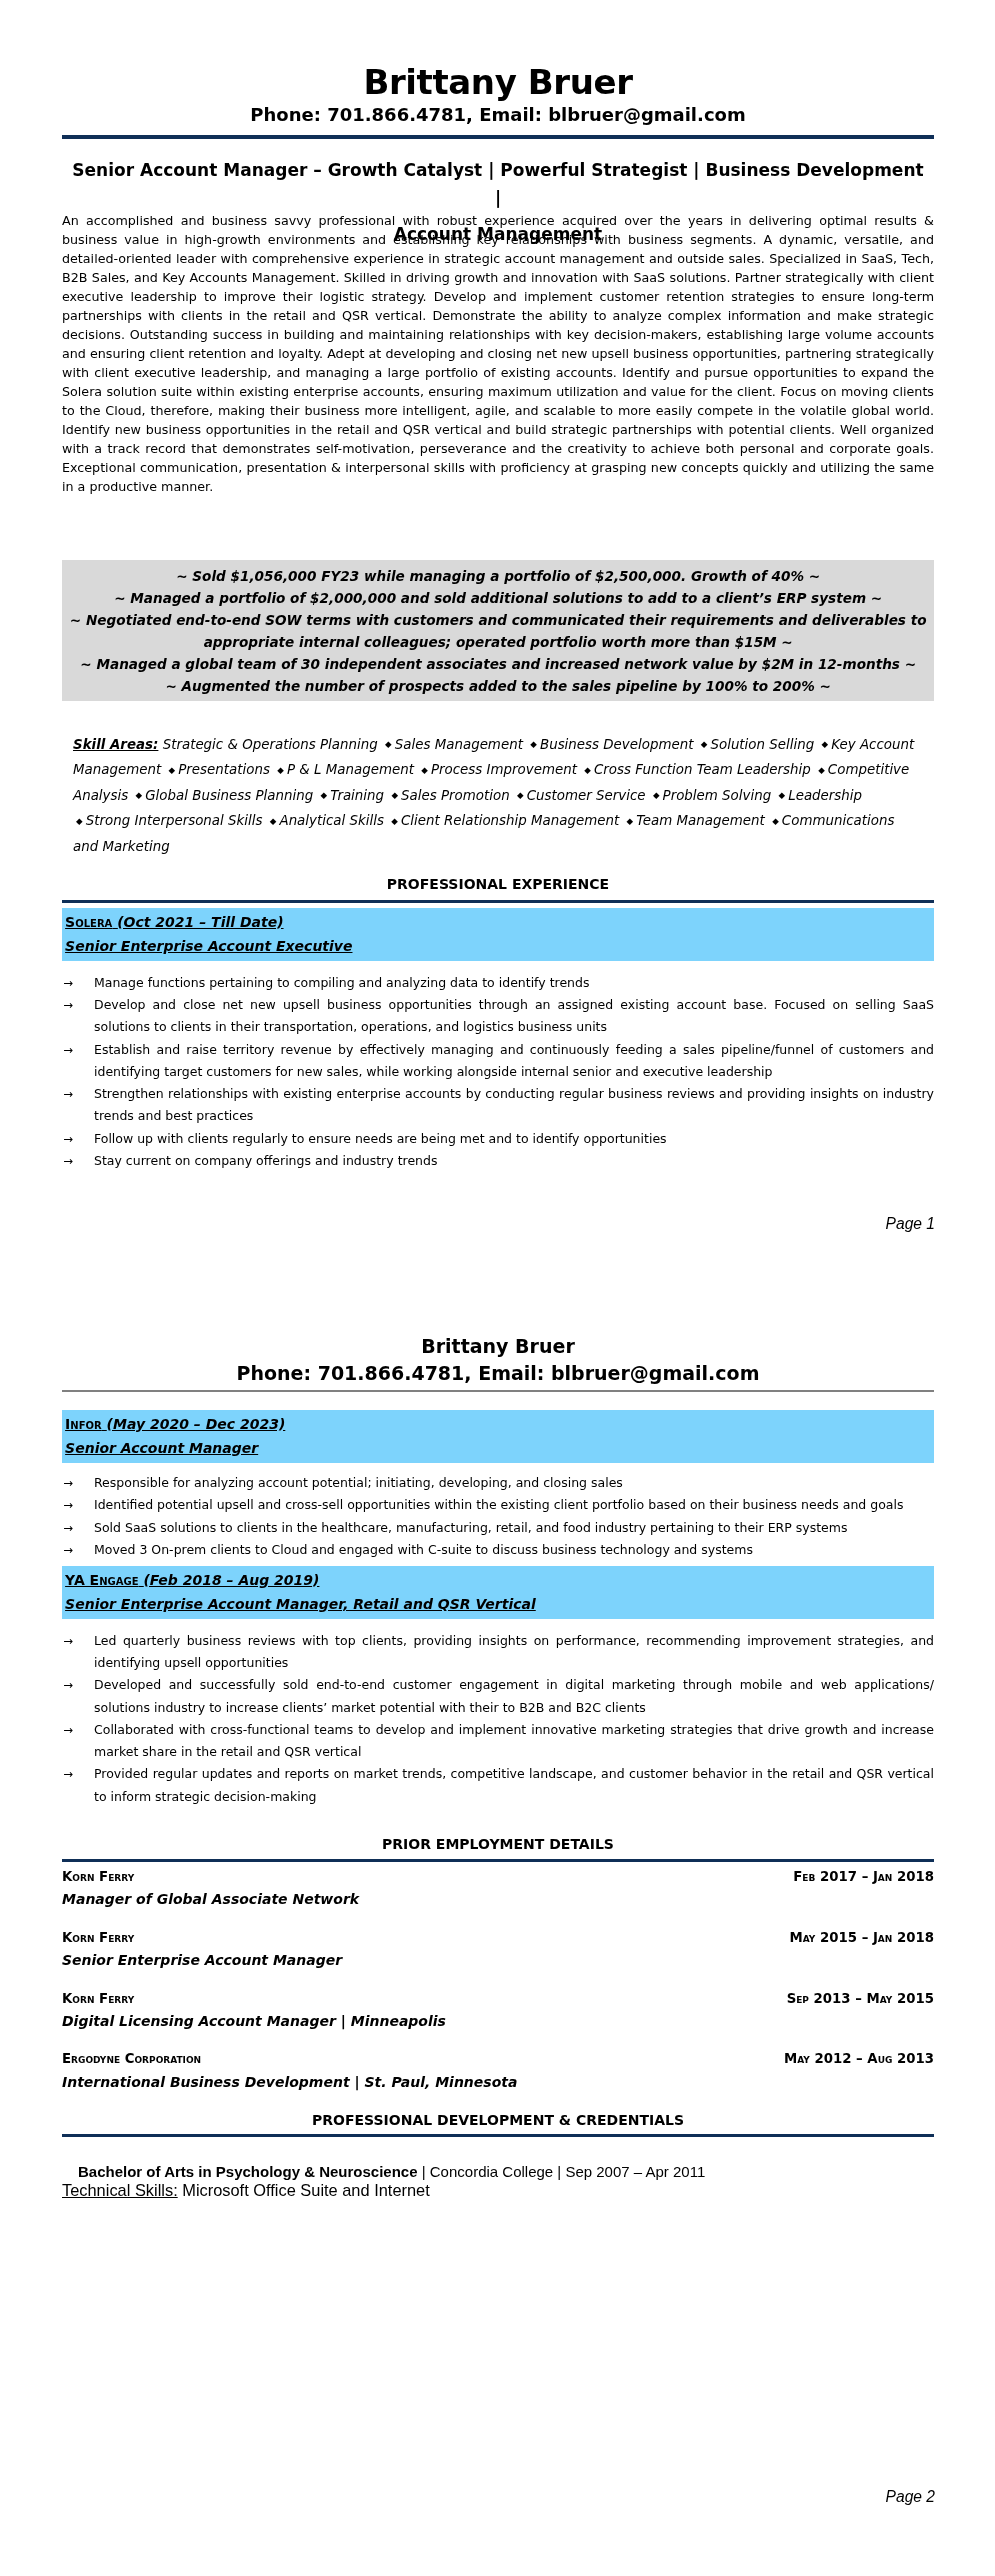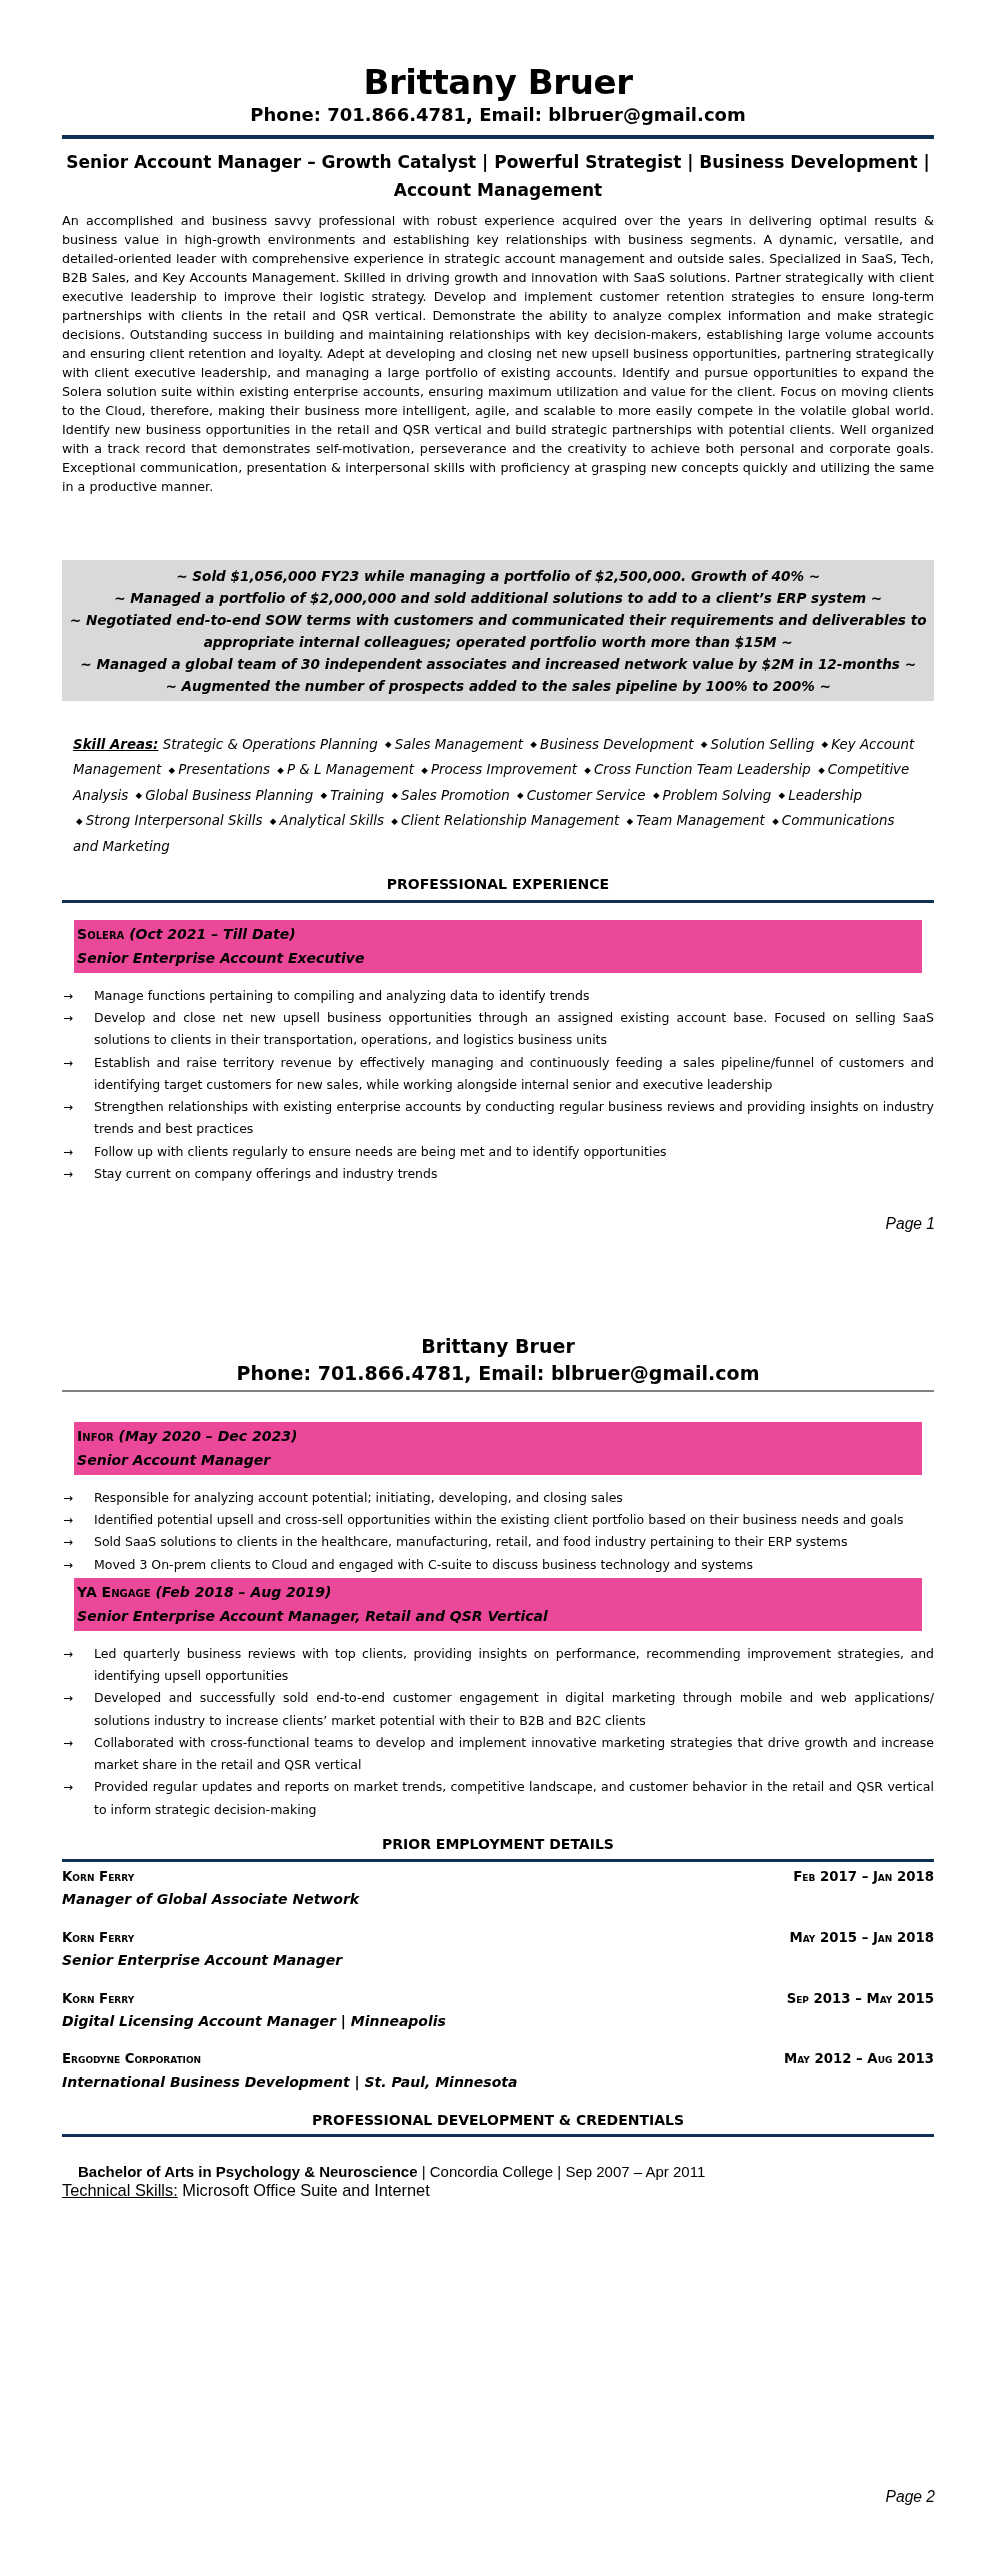--- a/index.html
+++ b/index.html
@@ -6,33 +6,33 @@
   body { width: 996px; height: 2576px; position: relative; overflow: hidden; color: #000; font-family: "DejaVu Sans", sans-serif; }
   .page { position: absolute; left: 0; width: 996px; }
   .p1 { top: 0; height: 1289px; }
   .p2 { top: 1289px; height: 1287px; }
   .content { position: absolute; left: 62px; width: 872px; }
 
   .name { text-align: center; font-weight: bold; font-size: 34px; line-height: 42px; margin: 0; letter-spacing: -0.4px; }
   .contact { text-align: center; font-weight: bold; font-size: 18px; line-height: 23.4px; margin: 0; }
   .rule-navy { height: 3.9px; background: #0f2f57; margin: 0; }
   .rule-gray { height: 3.1px; background: #808080; margin: 0; }
-  .headline { text-align: center; font-weight: bold; font-size: 17px; line-height: 28px; margin: 0; }
+  .headline { text-align: center; font-weight: bold; font-size: 17px; line-height: 28px; margin: 8px; }
   .summary { font-size: 12.7px; line-height: 19px; text-align: justify; margin: 0; }
 
   .achievements { background: #d9d9d9; padding: 4.7px 4.7px 4.7px 4.7px; margin: 0; }
   .ach { text-align: center; font-style: italic; font-weight: bold; font-size: 13.6px; line-height: 22px; margin: 0; }
 
   .skills { text-align: left; font-style: italic; font-size: 13.4px; line-height: 25px; margin: 0; padding: 0 11px; }
   .skills .lbl { font-weight: bold; text-decoration: underline; }
   .skills .sep { font-style: normal; font-size: 8.6px; padding: 0 3.1px; vertical-align: 1.6px; }
 
   .sec-title { text-align: center; font-weight: bold; font-size: 14px; line-height: 22px; margin: 0; }
 
-  .job-head { background: #ec4899; padding: 1.6px 3.1px 3.1px 3.1px; margin: 12px; }
+  .job-head { background: #7dd3fc; padding: 1.6px 3.1px 3.1px 3.1px; margin: 0; text-decoration: underline; }
   .job-head .co { font-weight: bold; font-size: 14px; line-height: 24px; }
   .job-head .co .sc { font-variant: small-caps; }
   .job-head .dates { font-style: italic; font-weight: bold; }
   .job-head .title { font-style: italic; font-weight: bold; font-size: 14px; line-height: 24px; }
 
   ul.bullets { list-style: none; margin: 0; padding: 0; }
   ul.bullets li { position: relative; padding-left: 32px; font-size: 12.5px; line-height: 22.3px; text-align: justify; }
   ul.bullets li .arrow { position: absolute; left: 1.6px; top: 0; font-size: 11.7px; }
 
   .page-num { position: absolute; right: 61px; font-family: "Liberation Sans", sans-serif; font-style: italic; font-size: 15.6px; }

